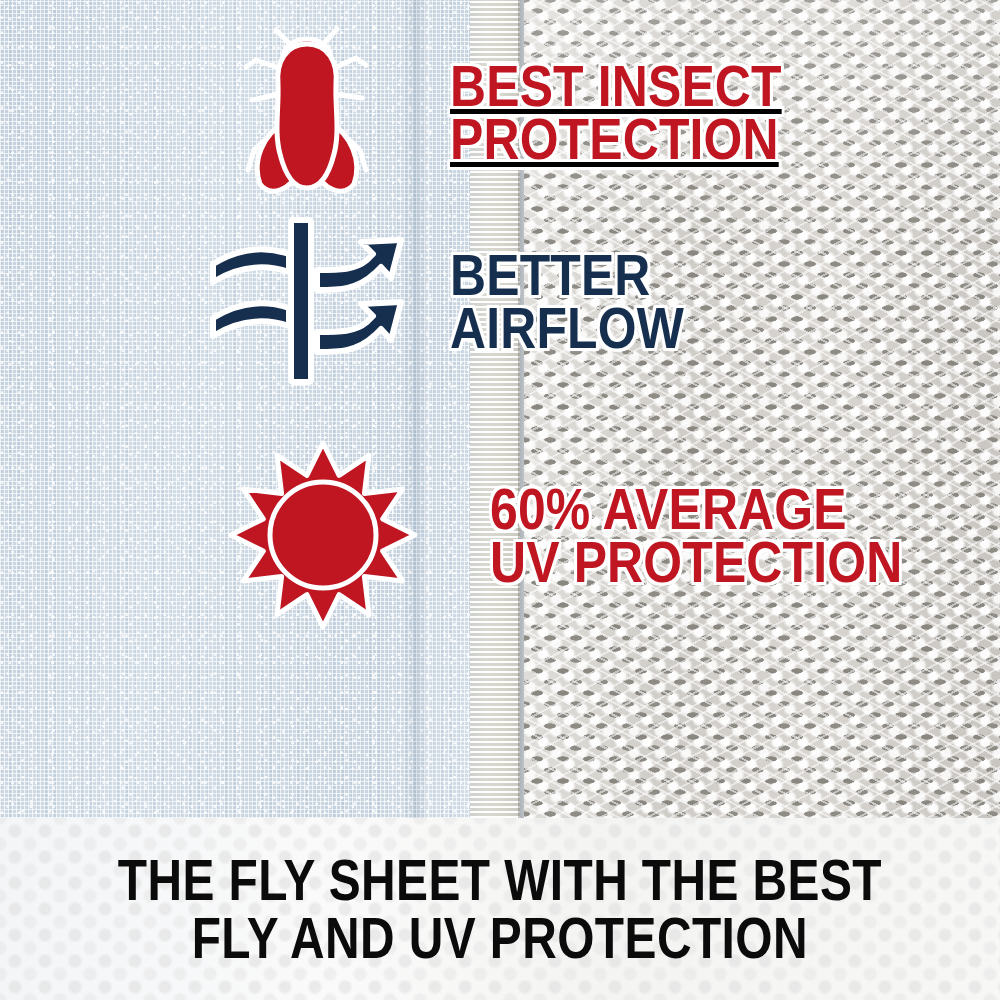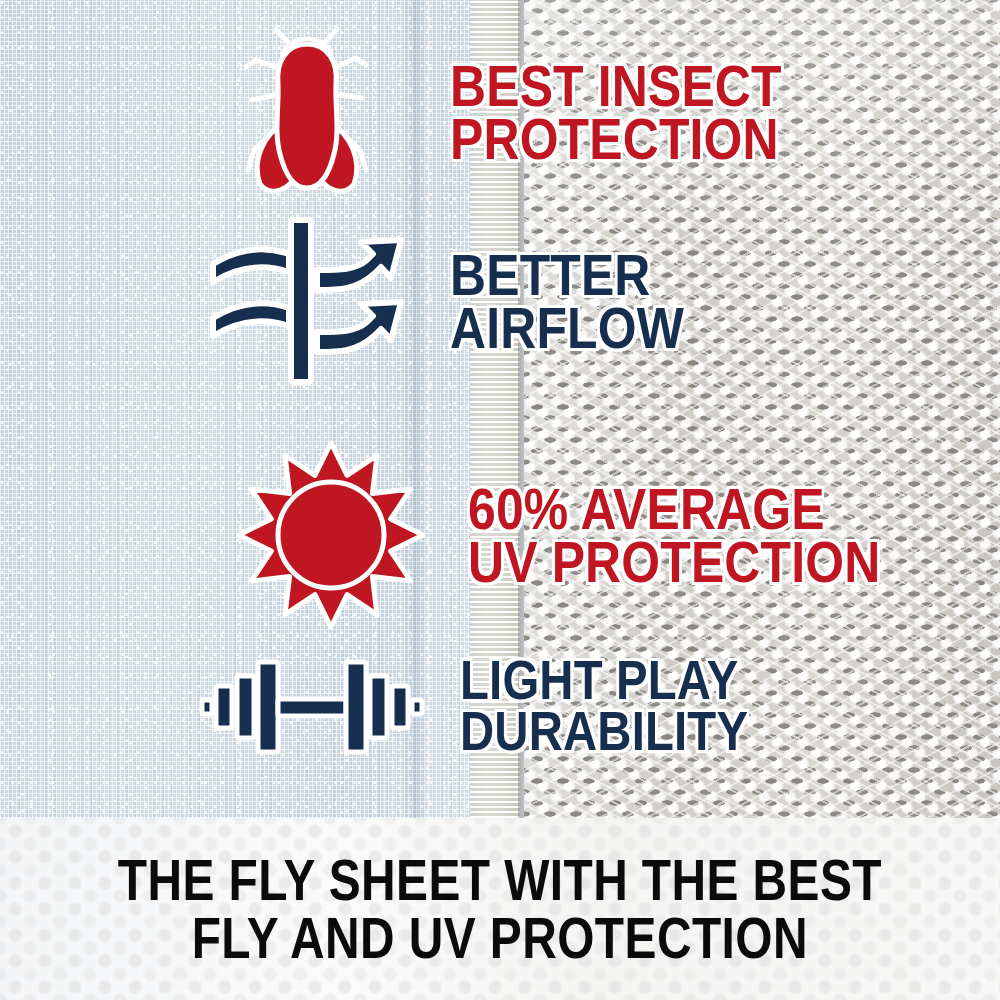--- a/index.html
+++ b/index.html
@@ -173,23 +173,23 @@
   
   .txt-navy {
     color: #162f4e;
     text-shadow:
       -3px 0 0 #fff, 3px 0 0 #fff, 0 -3px 0 #fff, 0 3px 0 #fff,
       -2px -2px 0 #fff, 2px -2px 0 #fff, -2px 2px 0 #fff, 2px 2px 0 #fff,
       -3px -3px 0 #fff, 3px -3px 0 #fff, -3px 3px 0 #fff, 3px 3px 0 #fff,
       0 0 6px rgba(255,255,255,0.9);
   }
 
-  .f1 { left: 236px; top: 22px;  }
+  .f1 { left: 236px; top: 22px; text-decoration: underline;  }
   .f2 { left: 205px; top: 226px; }
-  .f3 { left: 236px; top: 440px; }
+  .f3 { left: 228px; top: 440px; gap: 30px; }
   .f4 { left: 196px; top: 655px; }
 
   .f1 .label { font-size: 58px; margin-left: 74px; }
   .f2 .label { font-size: 58px; margin-left: 30px; }
   .f3 .label { font-size: 58px; margin-left: 42px; }
   .f4 .label { font-size: 55px; margin-left: 32px; }
 
   svg { display: block; overflow: visible; }
 
   
@@ -336,45 +336,19 @@
           <circle cx="0" cy="0" r="53" fill="#bf1622" stroke="#ffffff" stroke-width="5"></circle>
         </g>
       </svg>
     </div>
     <div class="label txt-red">
       <span class="ln">60% AVERAGE</span>
       <span class="ln">UV PROTECTION</span>
     </div>
   </div>
 
-  <div class="feature f4">
-    <div class="icon-box">
-      <svg width="232" height="100" viewBox="0 0 232 100" aria-hidden="true">
-        <g fill="#162f4e" stroke="#ffffff" stroke-width="5" stroke-linejoin="round">
-
-          <rect x="6" y="44" width="10" height="14" rx="2"></rect>
-
-          <rect x="20" y="30" width="16" height="42" rx="2"></rect>
-          <rect x="41" y="20" width="17" height="62" rx="2"></rect>
-          <rect x="62" y="6" width="20" height="90" rx="2"></rect>
-
-          <rect x="82" y="43" width="68" height="17" rx="2"></rect>
-
-          <rect x="150" y="6" width="20" height="90" rx="2"></rect>
-          <rect x="174" y="20" width="17" height="62" rx="2"></rect>
-          <rect x="196" y="30" width="16" height="42" rx="2"></rect>
-
-          <rect x="216" y="44" width="10" height="14" rx="2"></rect>
-        </g>
-      </svg>
-    </div>
-    <div class="label txt-navy">
-      <span class="ln">LIGHT PLAY</span>
-      <span class="ln">DURABILITY</span>
-    </div>
-  </div>
 
   <div class="banner">
     <div class="bl">THE FLY SHEET WITH THE BEST</div>
     <div class="bl">FLY AND UV PROTECTION</div>
   </div>
 
 </div>
 
 </body></html>

